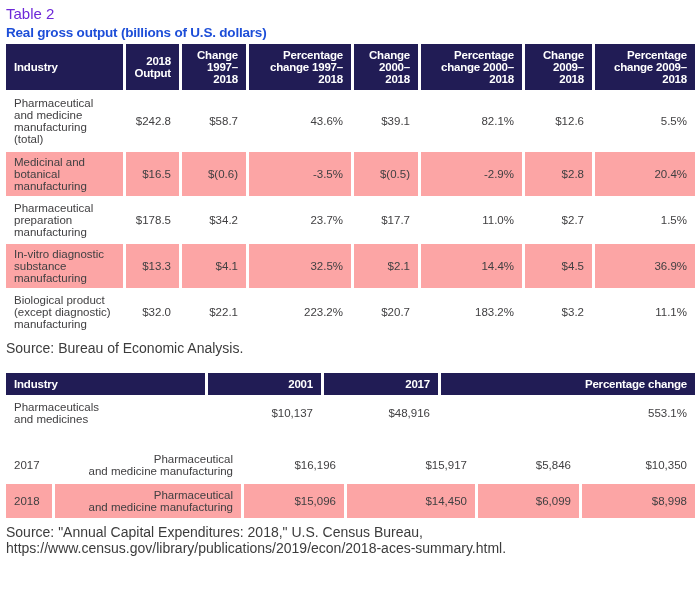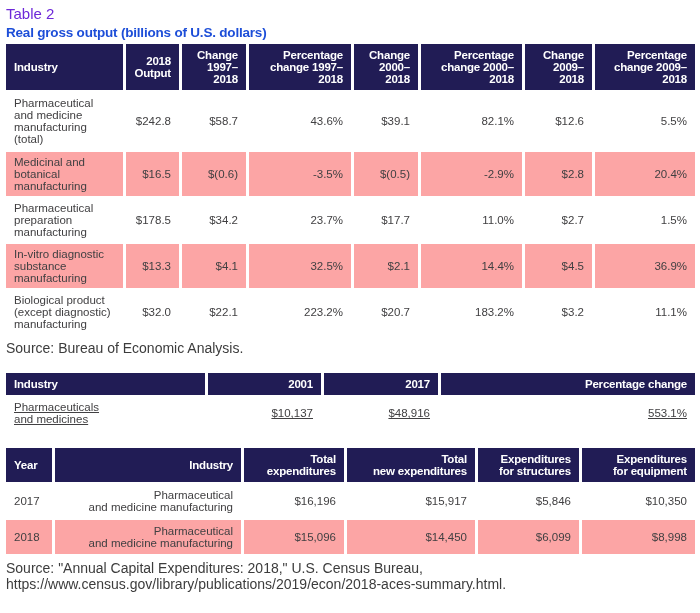--- a/index.html
+++ b/index.html
@@ -26,21 +26,21 @@
     font-size: 11.5px; line-height: 12px; color: #414042; text-align: right;
     padding: 4px 8px; border-right: 3px solid #fff; border-bottom: 2px solid #fff;
     background: #ffffff;
   }
   td:last-child { border-right: none; }
   td.al { text-align: left; }
   tr.alt td { background: #fca5a5; }
 
   .t1 td { padding-top: 4px; padding-bottom: 4px; }
   .t1 tr.r1 td { padding-top: 5px; padding-bottom: 5px; }
-  .t2 td { padding-top: 4px; padding-bottom: 4px; text-decoration: underline; }
+  .t2 td { padding-top: 4px; padding-bottom: 4px; }
   .t3 td { padding-top: 5px; padding-bottom: 5px; }
 
   .source { font-size: 14px; color: #3c3c3c; margin-top: 4px; }
   .gap1 { height: 17px; } .gap2 { height: 17px; }
 </style>
 </head>
 <body>
 
 <div class="page">
 
@@ -178,32 +178,20 @@
   <table class="t3">
     <colgroup>
       <col style="width:49px">
         <col style="width:189px">
         <col style="width:103px">
       <col style="width:131px">
         <col style="width:104px">
         <col style="width:113px">
     </colgroup>
     <tbody>
-        <tr>
-      <th class="al">Year</th>
-      <th>Industry</th>
-      <th>Total
-expenditures</th>
-      <th>Total
-new expenditures</th>
-      <th>Expenditures
-for structures</th>
-      <th>Expenditures
-for equipment</th>
-    </tr>
     <tr>
       <td class="al">2017</td>
       <td>Pharmaceutical
 and medicine manufacturing</td>
       <td>$16,196</td>
       <td>$15,917</td>
       <td>$5,846</td>
       <td>$10,350</td>
     </tr>
     <tr class="alt">

